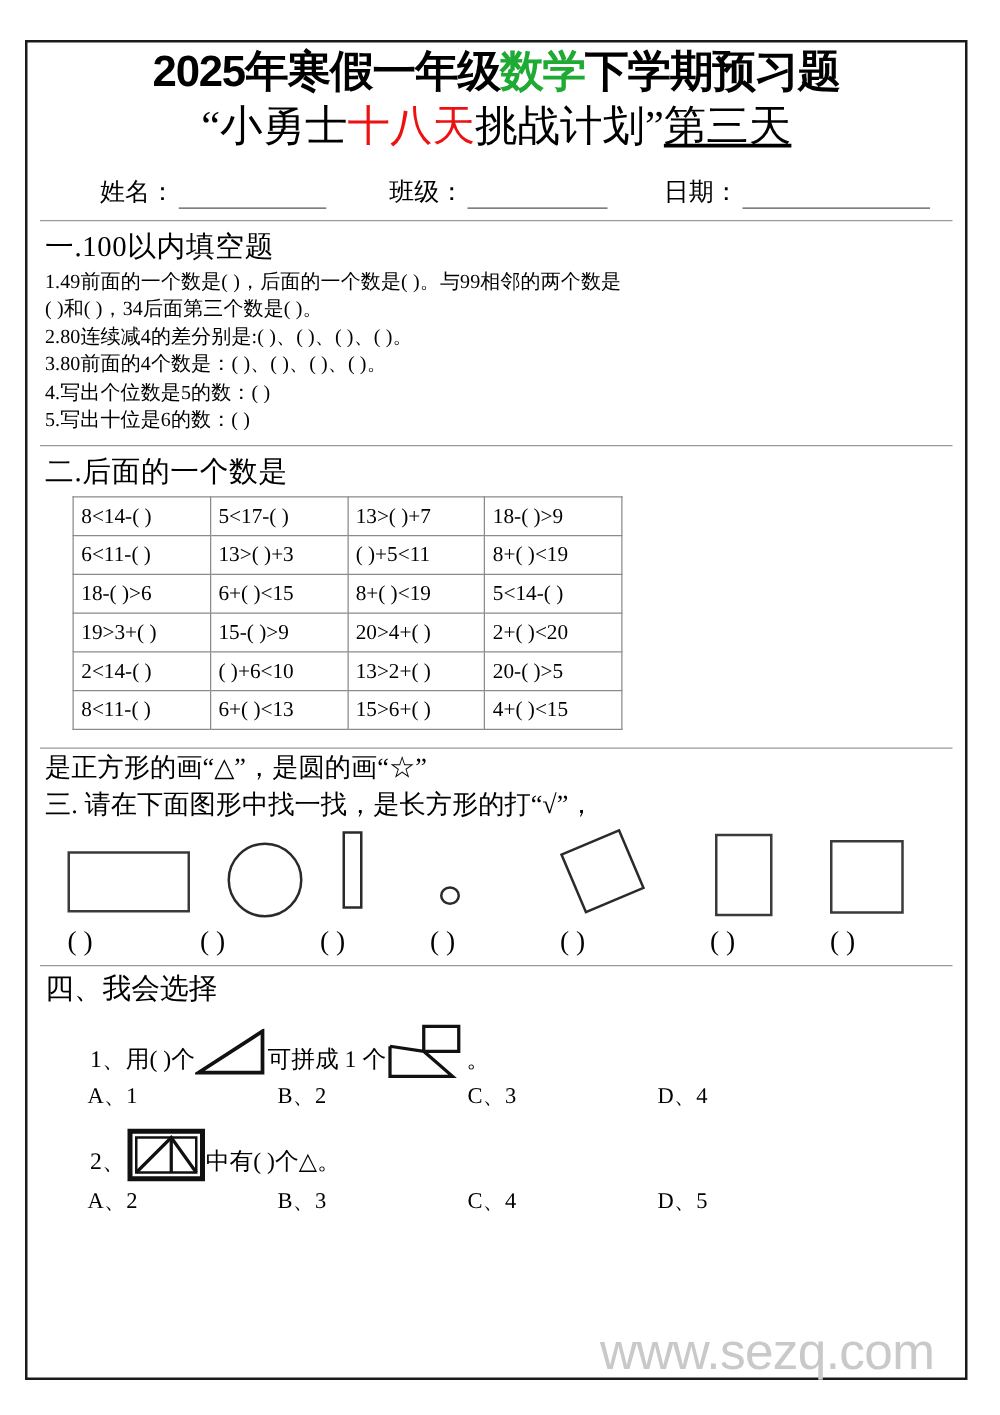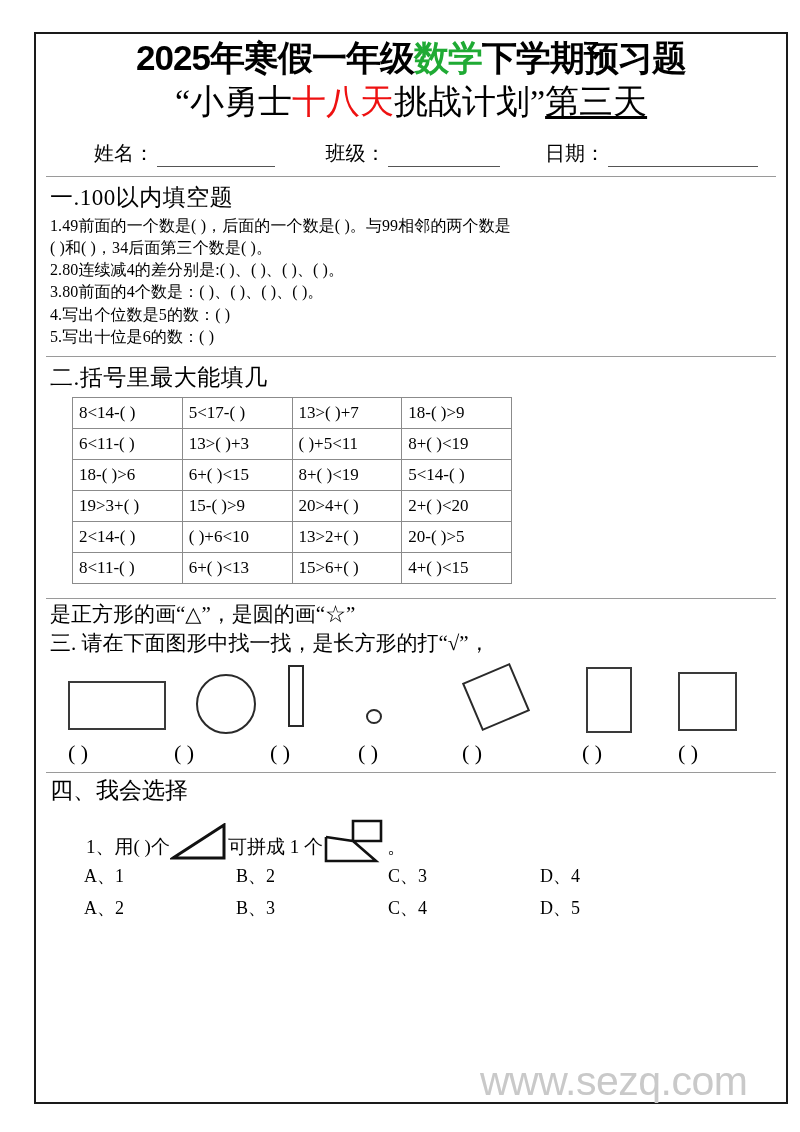--- a/index.html
+++ b/index.html
@@ -12,21 +12,21 @@
     height: 1132px;
     font-family: "Liberation Serif", "DejaVu Serif", serif;
     color: #000;
     position: relative;
     overflow: hidden;
   }
 
   
   #page {
     position: absolute;
-    left: 34px;
+    left: 20px;
     top: 32px;
     width: 754px;
     height: 1072px;
     border: 2px solid #1a1a1a;
     box-sizing: border-box;
     background: #fff;
   }
 
   .inner {
     position: relative;
@@ -224,21 +224,21 @@
       <p>1.49前面的一个数是(    )，后面的一个数是(    )。与99相邻的两个数是</p>
       <p>(    )和(    )，34后面第三个数是(    )。</p>
       <p>2.80连续减4的差分别是:(     )、(     )、(     )、(    )。</p>
       <p>3.80前面的4个数是：(     )、(     )、(     )、(    )。</p>
       <p>4.写出个位数是5的数：(                                        )</p>
       <p>5.写出十位是6的数：(                            )</p>
     </div>
 
     <div class="rule"></div>
 
-    <div class="sec-head">二.括号里最大能填几</div>
+    <div class="sec-head">二.后面的一个数是</div>
     <div class="tbl-wrap">
       <table class="q2">
         <tbody>
             <tr>
           <td>8&lt;14-(   )</td>
           <td>5&lt;17-(     )</td>
           <td>13&gt;(    )+7</td>
           <td>18-(    )&gt;9</td>
         </tr>
         <tr>
@@ -311,20 +311,28 @@
             <polyline points="3,19 3,43 53,43 30,23 58,23 58,3 30,3 30,23 3,19" fill="none" stroke="#111" stroke-width="2.6" stroke-linejoin="miter"></polyline>
           </svg></span><span>。</span>
     </div>
     <div class="opt-row">
       <span>A、1</span>
       <span>B、2</span>
       <span>C、3</span>
       <span>D、4</span>
     </div>
 
+    <div class="q-line" style="margin-top:14px">
+      <span>2、</span><span class="ic"><svg width="64" height="44" viewBox="0 0 64 44">
+            <rect x="3" y="3" width="58" height="38" fill="none" stroke="#111" stroke-width="4"></rect>
+            <rect x="8" y="8" width="48" height="28" fill="none" stroke="#111" stroke-width="2"></rect>
+            <polyline points="8,36 36,8 56,36" fill="none" stroke="#111" stroke-width="2.6"></polyline>
+            <line x1="36" y1="8" x2="36" y2="36" stroke="#111" stroke-width="2.6"></line>
+          </svg></span><span>中有(   )个△。</span>
+    </div>
     <div class="opt-row">
       <span>A、2</span>
       <span>B、3</span>
       <span>C、4</span>
       <span>D、5</span>
     </div>
 
   </div>
 </div>
 

